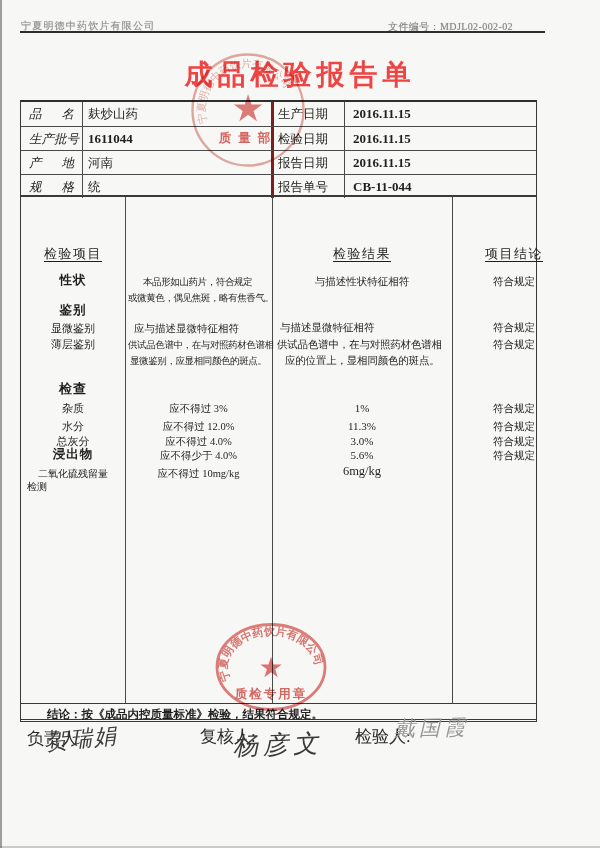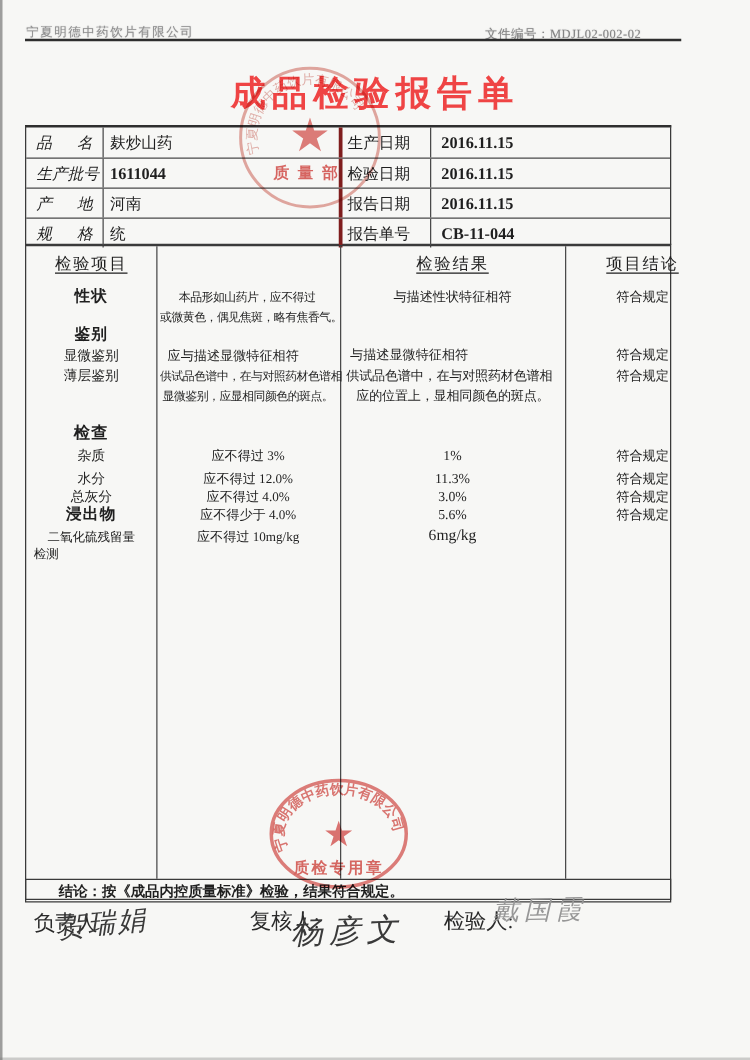--- a/index.html
+++ b/index.html
@@ -26,21 +26,21 @@
   .il1{width:62px;padding:0 8px;text-align:justify;text-align-last:justify;border-right:1px solid #4a4a4a;font-style:italic;}
   .iv1{width:191px;padding-left:5px;border-right:3px solid #7f1d1d;}
   .il2{width:71px;padding-left:4px;border-right:1px solid #4a4a4a;}
   .iv2{flex:1;padding-left:8px;}
   .bold{font-weight:bold;font-size:13px;}
 
   
   .insp{position:absolute;left:20px;top:196px;width:517px;height:524px;box-sizing:border-box;
         border:1px solid #3a3a3a;}
   .vl{position:absolute;top:0;width:1px;height:506px;background:#4a4a4a;}
-  .t{position:absolute;white-space:nowrap;line-height:15px;font-size:11px;}
+  .t{position:absolute;white-space:nowrap;line-height:15px;font-size:11px;margin-top:43px;}
   .c1{left:0;width:104px;text-align:center;}
   .c2{left:104px;width:147px;text-align:center;}
   .c3{left:251px;width:180px;text-align:center;}
   .c4{left:431px;width:84px;text-align:center;padding-left:20px;}
   .th{font-size:13px;letter-spacing:1.5px;text-decoration:underline;text-underline-offset:3px;}
   .sec{font-size:12.5px;font-weight:600;letter-spacing:1px;}
   .item{font-size:11px;}
   .p2{font-size:9.5px;letter-spacing:-0.4px;}
   .p3{font-size:10.5px;letter-spacing:-0.2px;}
   .std{font-size:10.5px;}
@@ -102,21 +102,21 @@
   <div class="insp">
     <i class="vl" style="left:104px"></i>
     <i class="vl" style="left:251px"></i>
     <i class="vl" style="left:431px"></i>
 
     <div class="t th c1" style="top:6px">检验项目</div>
     <div class="t th c3" style="top:6px">检验结果</div>
     <div class="t th c4" style="top:6px">项目结论</div>
 
     <div class="t sec c1" style="top:33px">性状</div>
-    <div class="t p2" style="left:122px;top:35px">本品形如山药片，应不得过</div>
+    <div class="t p2" style="left:122px;top:35px">本品形如山药片，符合规定</div>
     <div class="t p2" style="left:107px;top:51px">或微黄色，偶见焦斑，略有焦香气。</div>
     <div class="t std c3" style="top:34px">与描述性状特征相符</div>
     <div class="t std c4" style="top:34px">符合规定</div>
 
     <div class="t sec c1" style="top:63px">鉴别</div>
 
     <div class="t item c1" style="top:81px">显微鉴别</div>
     <div class="t std" style="left:113px;top:81px">应与描述显微特征相符</div>
     <div class="t std" style="left:259px;top:80px">与描述显微特征相符</div>
     <div class="t std c4" style="top:80px">符合规定</div>

